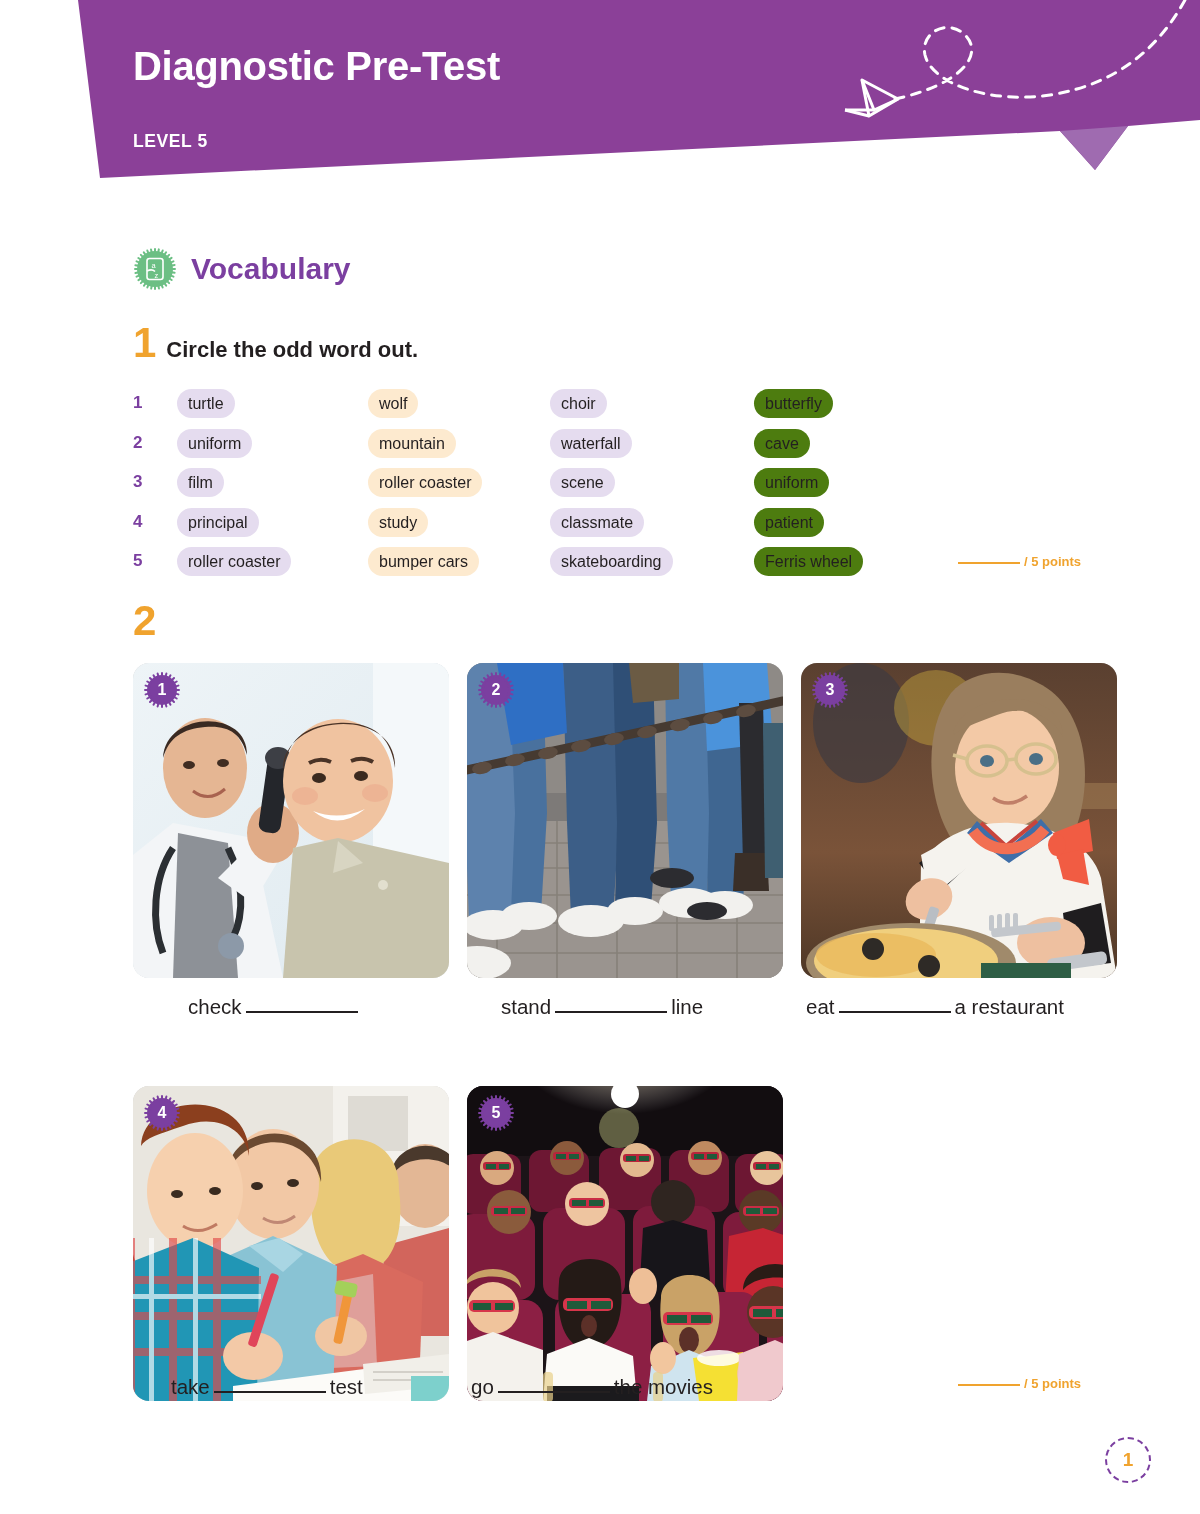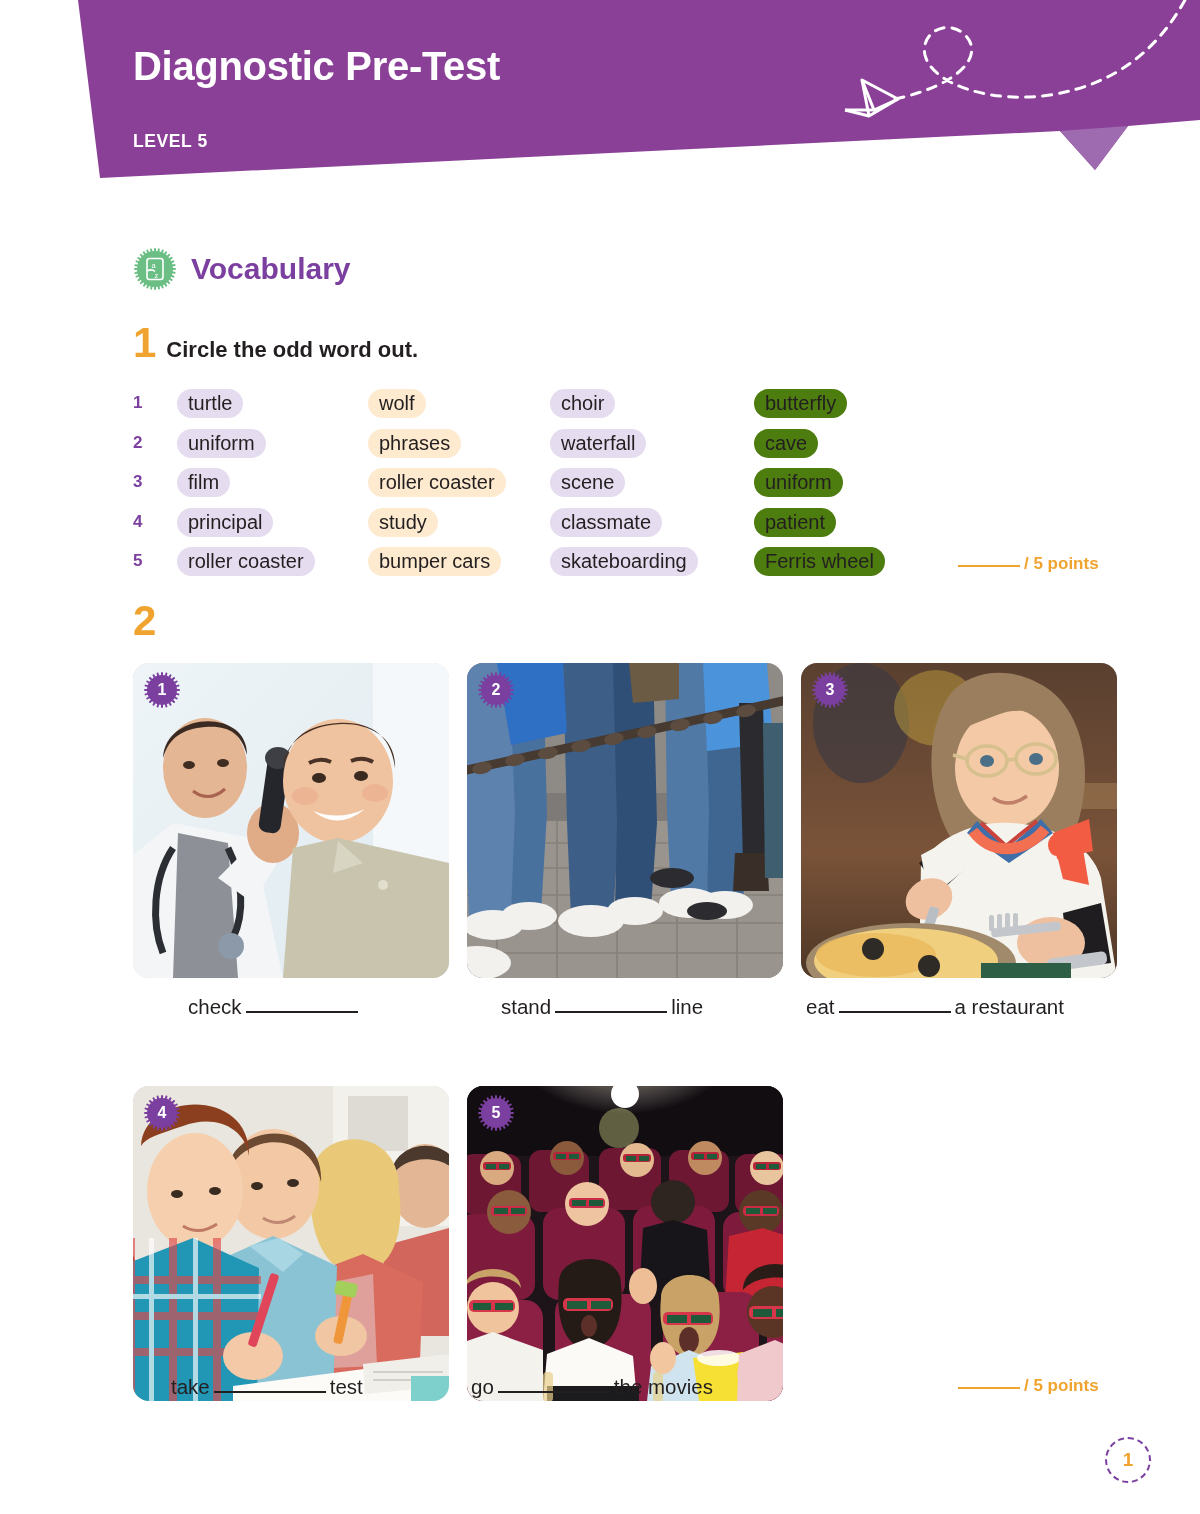--- a/index.html
+++ b/index.html
@@ -99,33 +99,33 @@
     font-weight: bold;
     color: #7b3fa0;
   }
   .pill {
     position: absolute;
     top: 0;
     height: 29px;
     line-height: 29px;
     padding: 0 11px;
     border-radius: 15px;
-    font-size: 20px;
+    font-size: 16px;
     color: #231f20;
     white-space: nowrap;
   }
   .pill.c0 { left: 44px;  background: #e5dcef; }
   .pill.c1 { left: 235px; background: #fdeacf; }
   .pill.c2 { left: 417px; background: #e5dcef; }
   .pill.c3 { left: 621px; background: #4d7c0f; }
 
   
   .points {
     position: absolute;
-    font-size: 17px;
+    font-size: 13px;
     font-weight: bold;
     color: #f0a32e;
     white-space: nowrap;
   }
   .points .blank {
     display: inline-block;
     width: 62px;
     border-bottom: 2.5px solid #f0a32e;
     margin-right: 4px;
     vertical-align: 2px;
@@ -309,21 +309,21 @@
     <div class="word-row">
       <span class="row-num">1</span>
       <span class="pill c0">turtle</span>
       <span class="pill c1">wolf</span>
       <span class="pill c2">choir</span>
       <span class="pill c3">butterfly</span>
     </div>
     <div class="word-row">
       <span class="row-num">2</span>
       <span class="pill c0">uniform</span>
-      <span class="pill c1">phrases</span>
+      <span class="pill c1">mountain</span>
       <span class="pill c2">waterfall</span>
       <span class="pill c3">cave</span>
     </div>
     <div class="word-row">
       <span class="row-num">3</span>
       <span class="pill c0">film</span>
       <span class="pill c1">roller coaster</span>
       <span class="pill c2">scene</span>
       <span class="pill c3">uniform</span>
     </div>

